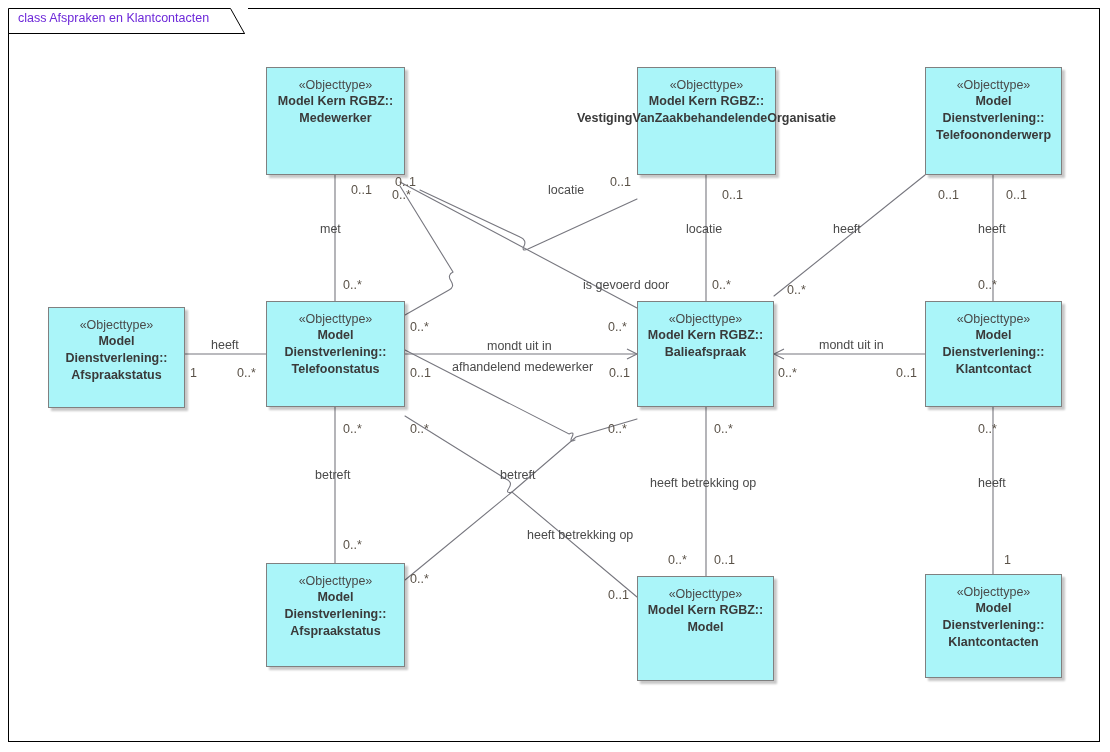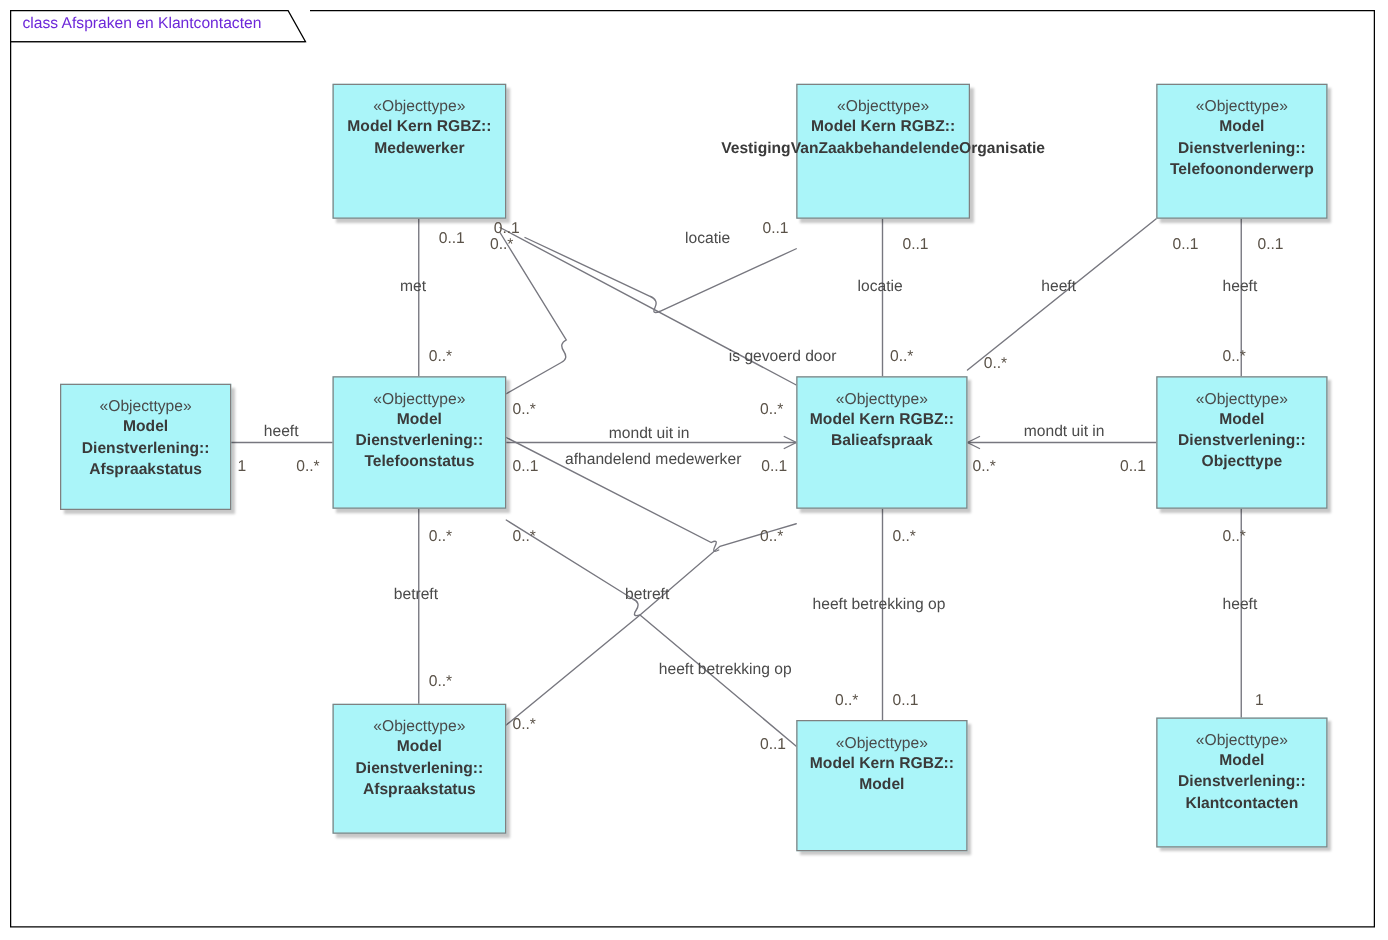--- a/index.html
+++ b/index.html
@@ -205,21 +205,21 @@
   <div class="uml-class" style="left:637px;top:301px;width:137px;height:106px;">
     <div class="uml-stereotype">«Objecttype»</div>
     <div class="uml-name">Model Kern RGBZ::</div>
     <div class="uml-name">Balieafspraak</div>
   </div>
 
   <div class="uml-class" style="left:925px;top:301px;width:137px;height:106px;">
     <div class="uml-stereotype">«Objecttype»</div>
     <div class="uml-name">Model</div>
     <div class="uml-name">Dienstverlening::</div>
-    <div class="uml-name">Objecttype</div>
+    <div class="uml-name">Klantcontact</div>
   </div>
 
   <div class="uml-class" style="left:266px;top:563px;width:139px;height:104px;">
     <div class="uml-stereotype">«Objecttype»</div>
     <div class="uml-name">Model</div>
     <div class="uml-name">Dienstverlening::</div>
     <div class="uml-name">Afspraakstatus</div>
   </div>
 
   <div class="uml-class" style="left:637px;top:576px;width:137px;height:105px;">

